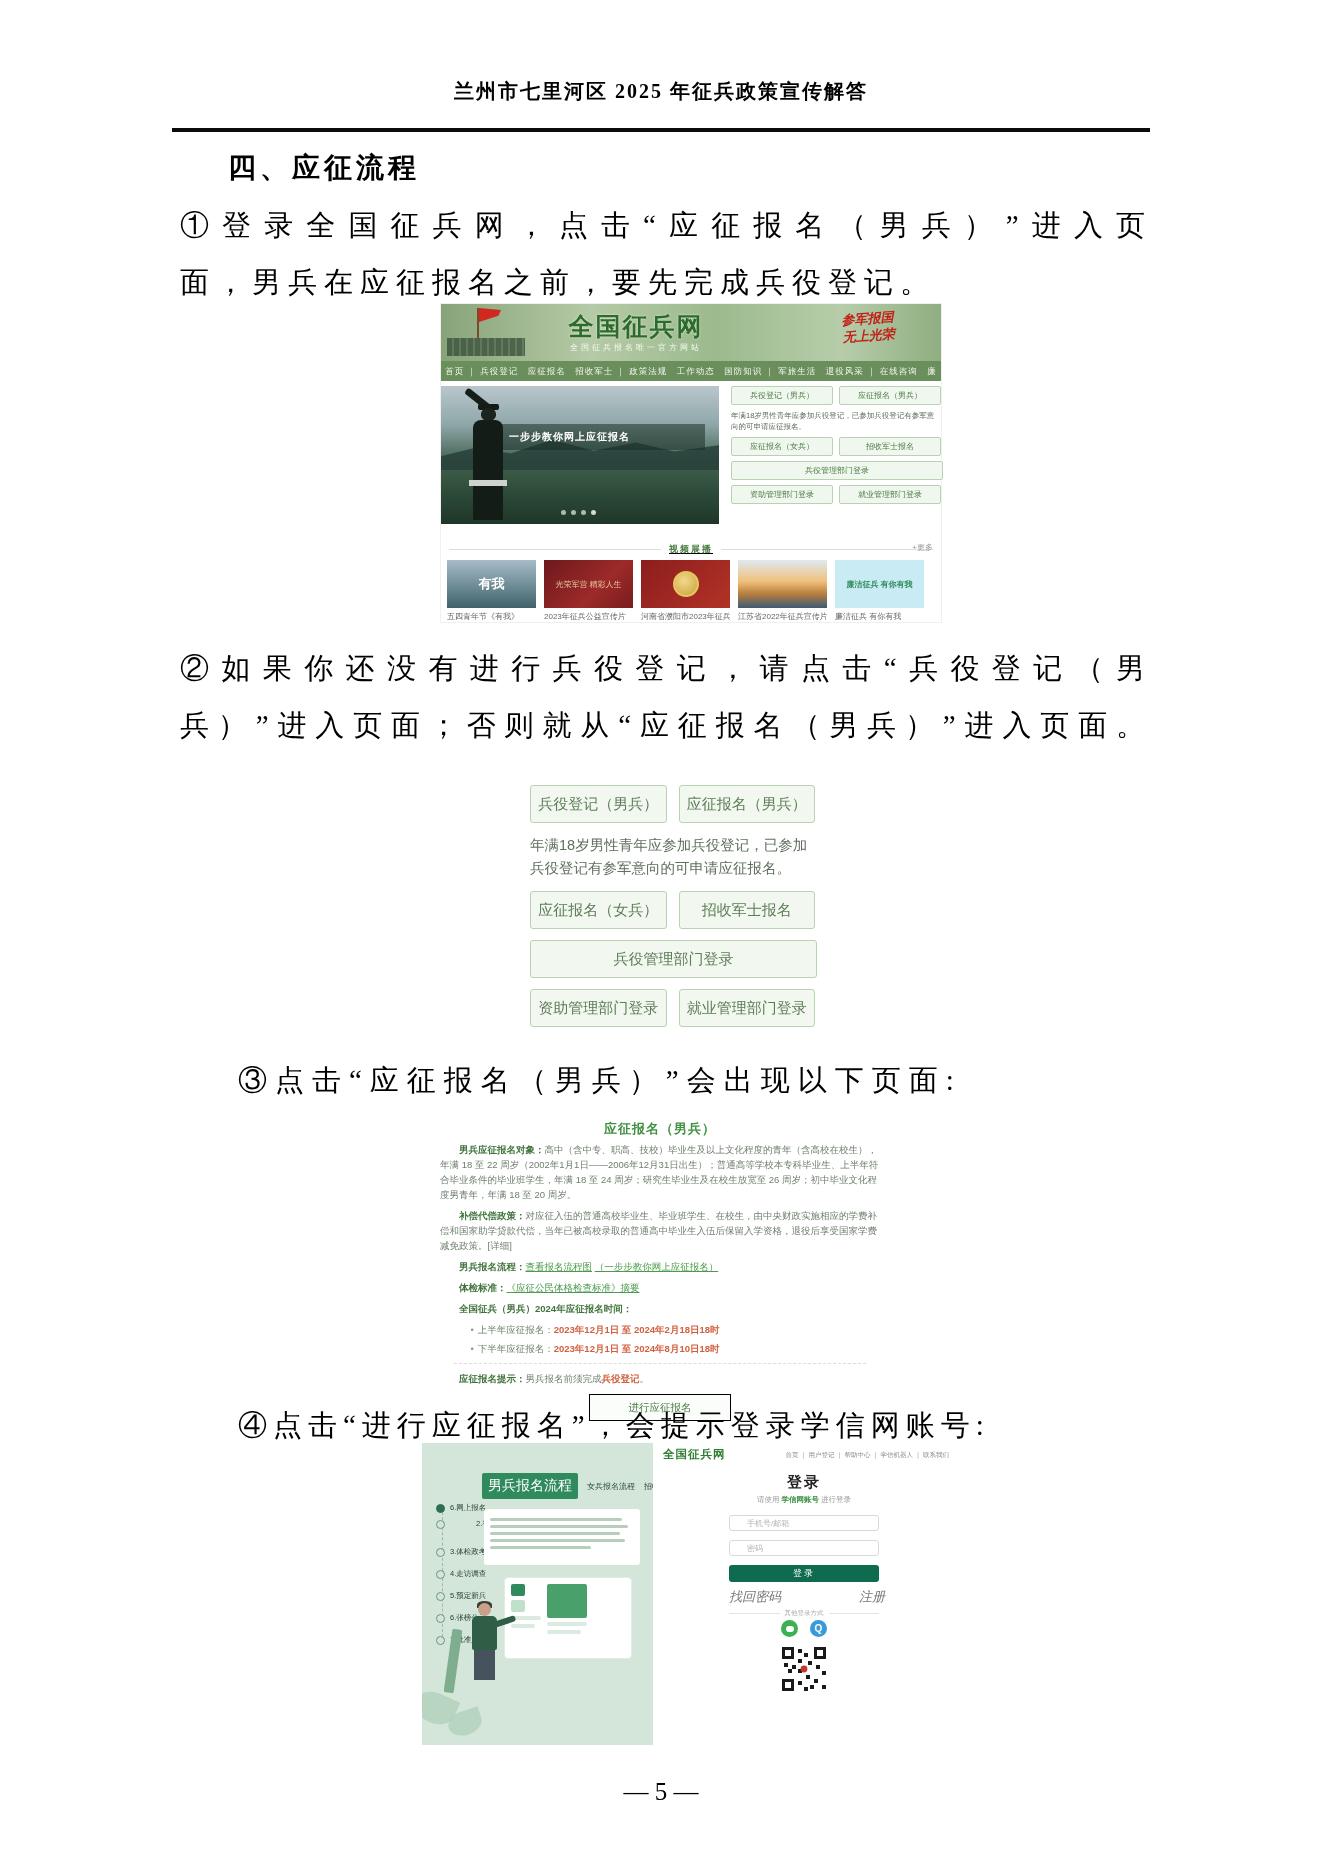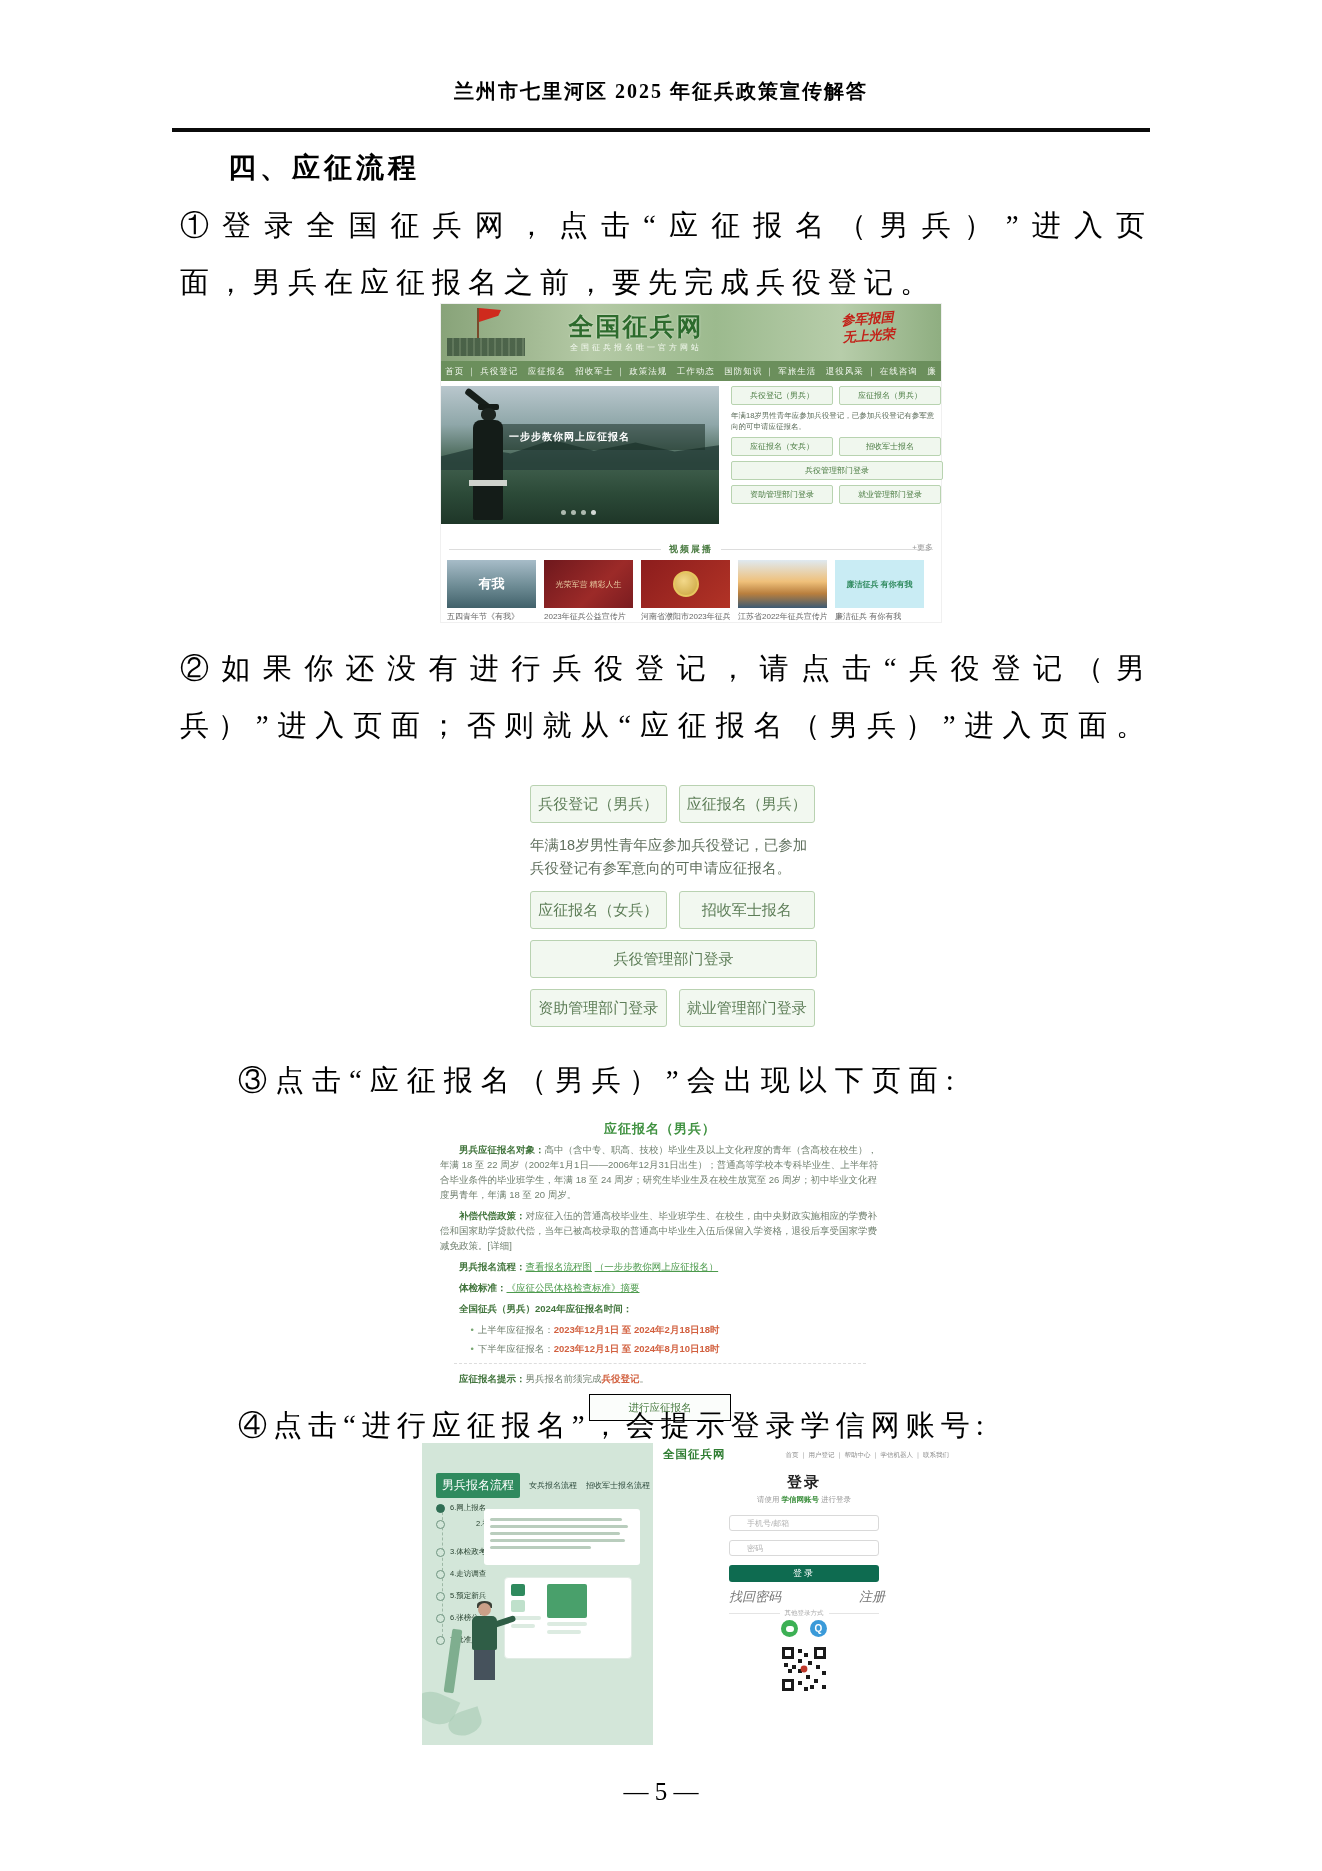--- a/index.html
+++ b/index.html
@@ -59,21 +59,21 @@
   .s1-dots { position:absolute; left:120px; top:124px; display:flex; gap:5px; }
   .s1-dots i { width:5px; height:5px; border-radius:50%; background:#cfd8cf; opacity:.8; }
   .s1-dots i.on { background:#fff; }
   .s1-side { position:absolute; left:290px; top:82px; width:210px; height:152px; font-size:8px; }
   .s1-btnrow { display:flex; gap:6px; margin:0 0 5px 0; }
   .s1-btn { flex:1; height:17px; line-height:17px; text-align:center; background:#f0f7ee;
             border:1px solid #b8d3b0; border-radius:2px; color:#4c7d44; font-size:8px; white-space:nowrap; }
   .s1-btn.wide { flex:none; width:100%; }
   .s1-note { color:#5a6b58; font-size:7.5px; line-height:11px; margin:2px 0 5px 0; }
   .s1-videos { position:absolute; left:0; top:238px; width:100%; }
-  .s1-vhead { position:relative; height:14px; display:flex; align-items:center; padding:0 8px; }
+  .s1-vhead { position:relative; height:14px; display:flex; align-items:center; padding:0 8px;text-decoration:underline; }
   .s1-vhead .ln { flex:1; border-top:1px solid #ddd; }
   .s1-vtitle { margin:0 8px; color:#4c7d44; font-size:9px; font-weight:bold; letter-spacing:2px; }
   .s1-more { position:absolute; right:8px; top:0; color:#999; font-size:8px; }
   .s1-thumbs { display:flex; gap:8px; padding:4px 6px 0 6px; }
   .s1-thumb { width:89px; }
   .s1-timg { width:89px; height:48px; display:flex; align-items:center; justify-content:center;
              color:#fff; font-size:8px; text-align:center; overflow:hidden; }
   .t1 { background:linear-gradient(180deg,#a7bcc8 0%,#6d8b94 55%,#41616a 100%); font-family:"Liberation Serif",serif; font-weight:bold; font-size:13px; }
   .t2 { background:linear-gradient(135deg,#6e181d 0%,#9c2a28 60%,#7a1c20 100%); color:#e8c9a0; }
   .t3 { background:linear-gradient(135deg,#8c1d1d 0%,#b23326 100%); }
@@ -106,21 +106,21 @@
   .s3-tip { padding-left:2em; }
   .s3-red { color:#d2603f; font-weight:bold; }
   .s3-btn { display:block; width:140px; height:25px; line-height:25px; margin:8px auto 0 auto;
             text-align:center; background:#fbfdfb; border:1px solid #000000; color:#4c7d44; font-size:10.5px; }
 
   
   .shot4 { position:absolute; left:422px; top:1443px; width:533px; height:302px; background:#fff;
            font-family:"Liberation Sans",sans-serif; }
   .s4-left { position:absolute; left:0; top:0; width:231px; height:302px; background:#d3e6d9; overflow:hidden; }
   .s4-tabs { position:absolute; left:14px; top:30px; display:flex; gap:9px; align-items:center; width:220px; }
-  .s4-tab-active { background:#2f8a5e; color:#fff; font-size:12px; padding:4px 6px; border-radius:2px; white-space:nowrap; }
+  .s4-tab-active { background:#2f8a5e; color:#fff; font-size:14px; padding:4px 6px; border-radius:2px; white-space:nowrap;margin-left:46px; }
   .s4-tab { color:#2c4a3c; font-size:8px; white-space:nowrap; }
   .s4-timeline { position:absolute; left:20px; top:64px; width:4px; height:130px; border-left:1px dashed #9db8a6; }
   .s4-step { position:absolute; left:14px; display:flex; align-items:center; gap:5px; }
   .s4-stepdot { width:7px; height:7px; border-radius:50%; border:1px solid #6f9480; background:#d3e6d9; }
   .s4-step.first .s4-stepdot { background:#2f6e54; border-color:#2f6e54; }
   .s4-steplabel { font-size:7.5px; color:#27412f; white-space:nowrap; }
   .s4-infobox { position:absolute; left:62px; top:66px; width:156px; height:56px; background:#fff;
                 border-radius:3px; padding:5px 6px; box-sizing:border-box; }
   .s4-skel { height:3px; background:#b9cdbd; border-radius:2px; margin:4px 0; }
   .s4-board { position:absolute; left:82px; top:134px; width:128px; height:82px; background:#fff;

